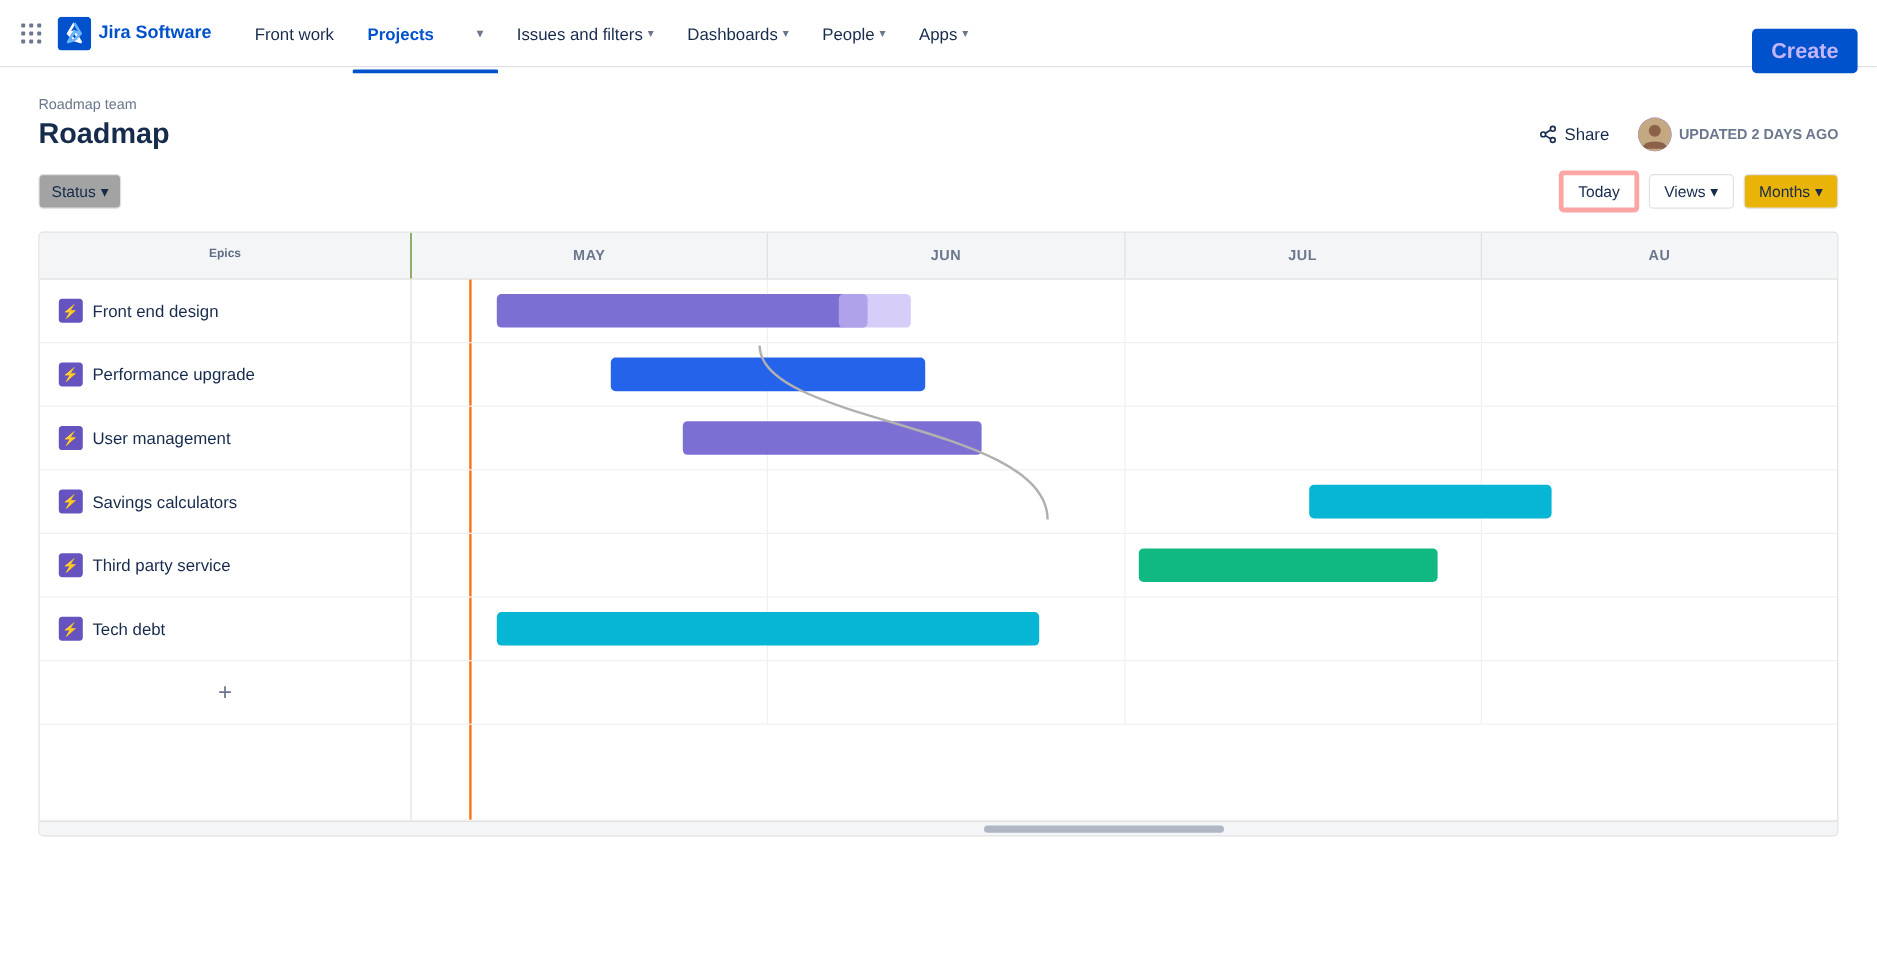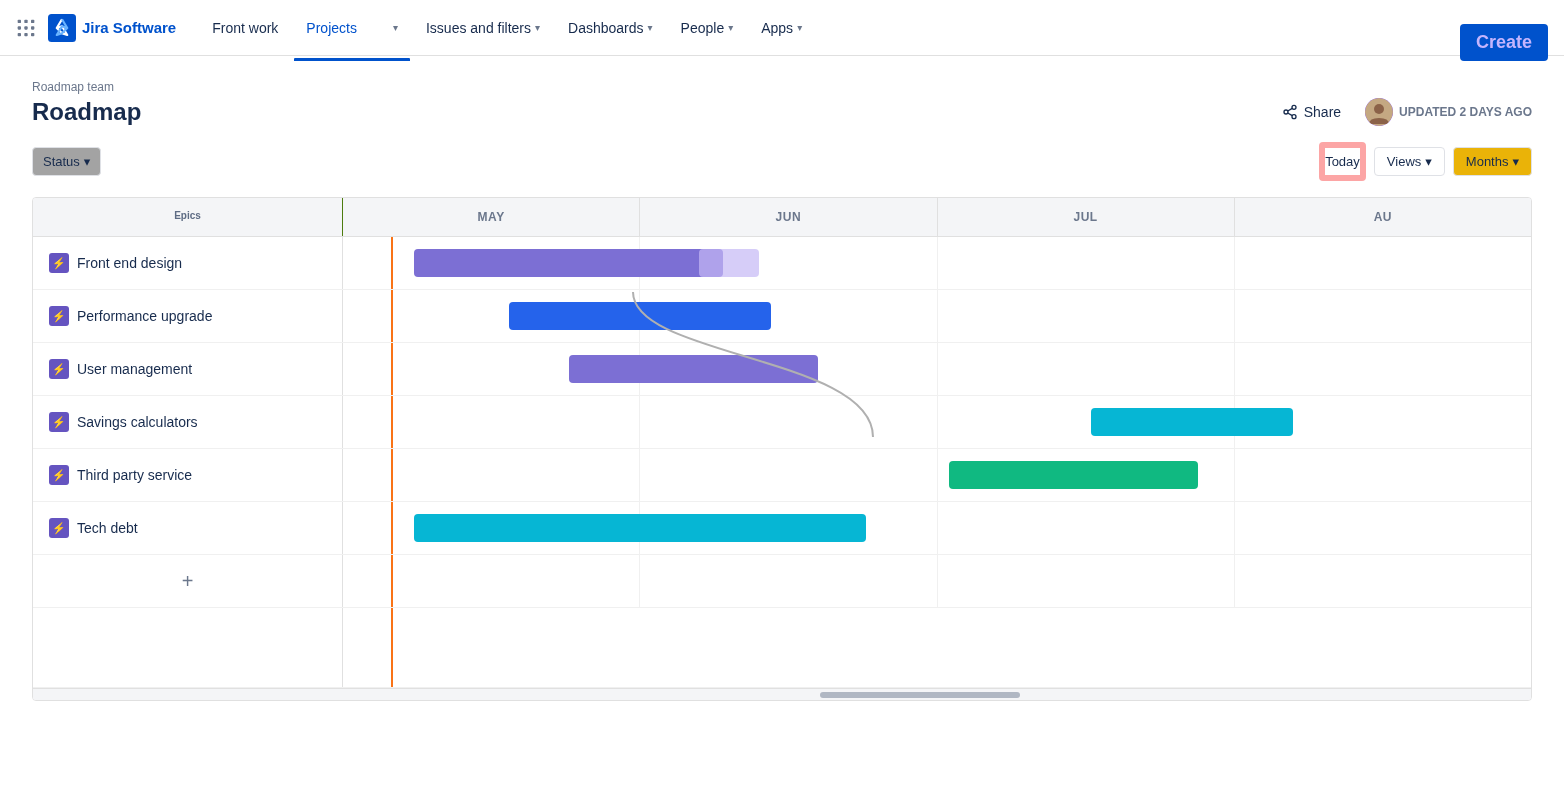--- a/index.html
+++ b/index.html
@@ -14,21 +14,21 @@
     .nav-grid-icon svg { width: 20px; height: 20px; }
     .nav-logo { display: flex; align-items: center; gap: 6px; margin-right: 24px; }
     .nav-logo svg { width: 28px; height: 28px; }
     .nav-logo-text { font-size: 15px; font-weight: 600; color: #0052cc; }
     .nav-items { display: flex; align-items: center; gap: 4px; flex: 1; }
     .nav-item {
       padding: 8px 12px; border-radius: 3px; cursor: pointer; color: #172b4d;
       font-size: 14px; font-weight: 400; display: flex; align-items: center; gap: 4px; white-space: nowrap;
       text-decoration: none; position: relative;
     }
-    .nav-item.active { color: #0052cc; font-weight: 400; gap: 36px; }
+    .nav-item.active { color: #0052cc; font-weight: 700; gap: 36px; }
     .nav-item.active::after {
       content: ''; position: absolute; bottom: -17px; left: 0; right: 0; height: 3px; background: #0052cc; border-radius: 1px 1px 0 0;
     }
     .nav-item .chevron { font-size: 10px; color: #6b778c; }
     .nav-create-btn {
       background: #0052cc; color: #c4b5fd; border: none; padding: 8px 16px;
       border-radius: 4px; font-size: 18px; font-weight: 600; cursor: pointer; white-space: nowrap; margin-top: 30px;
     }
 
     
@@ -52,21 +52,21 @@
     .avatar {
       width: 28px; height: 28px; border-radius: 50%; background: #8b5cf6;
       overflow: hidden; display: flex; align-items: center; justify-content: center;
     }
     .btn-filter {
       display: flex; align-items: center; gap: 4px; padding: 6px 10px;
       border: 1px solid #dfe1e6; border-radius: 4px; background: #a3a3a3; cursor: pointer;
       font-size: 13px; color: #172b4d;
     }
     .btn-today {
-      padding: 6px 0; border: 6px solid #fca5a5; border-radius: 4px;
+      padding: 6px 12px; border: 4px solid #fca5a5; border-radius: 4px;
       background: #fff; cursor: pointer; font-size: 13px; color: #172b4d; font-weight: 500;
     }
     .btn-views {
       display: flex; align-items: center; gap: 4px; padding: 6px 12px;
       border: 1px solid #dfe1e6; border-radius: 4px; background: #fff; cursor: pointer;
       font-size: 13px; color: #172b4d; font-weight: 500;
     }
     .btn-months {
       display: flex; align-items: center; gap: 4px; padding: 6px 12px;
       border: 1px solid #dfe1e6; border-radius: 4px; background: #eab308; cursor: pointer;

